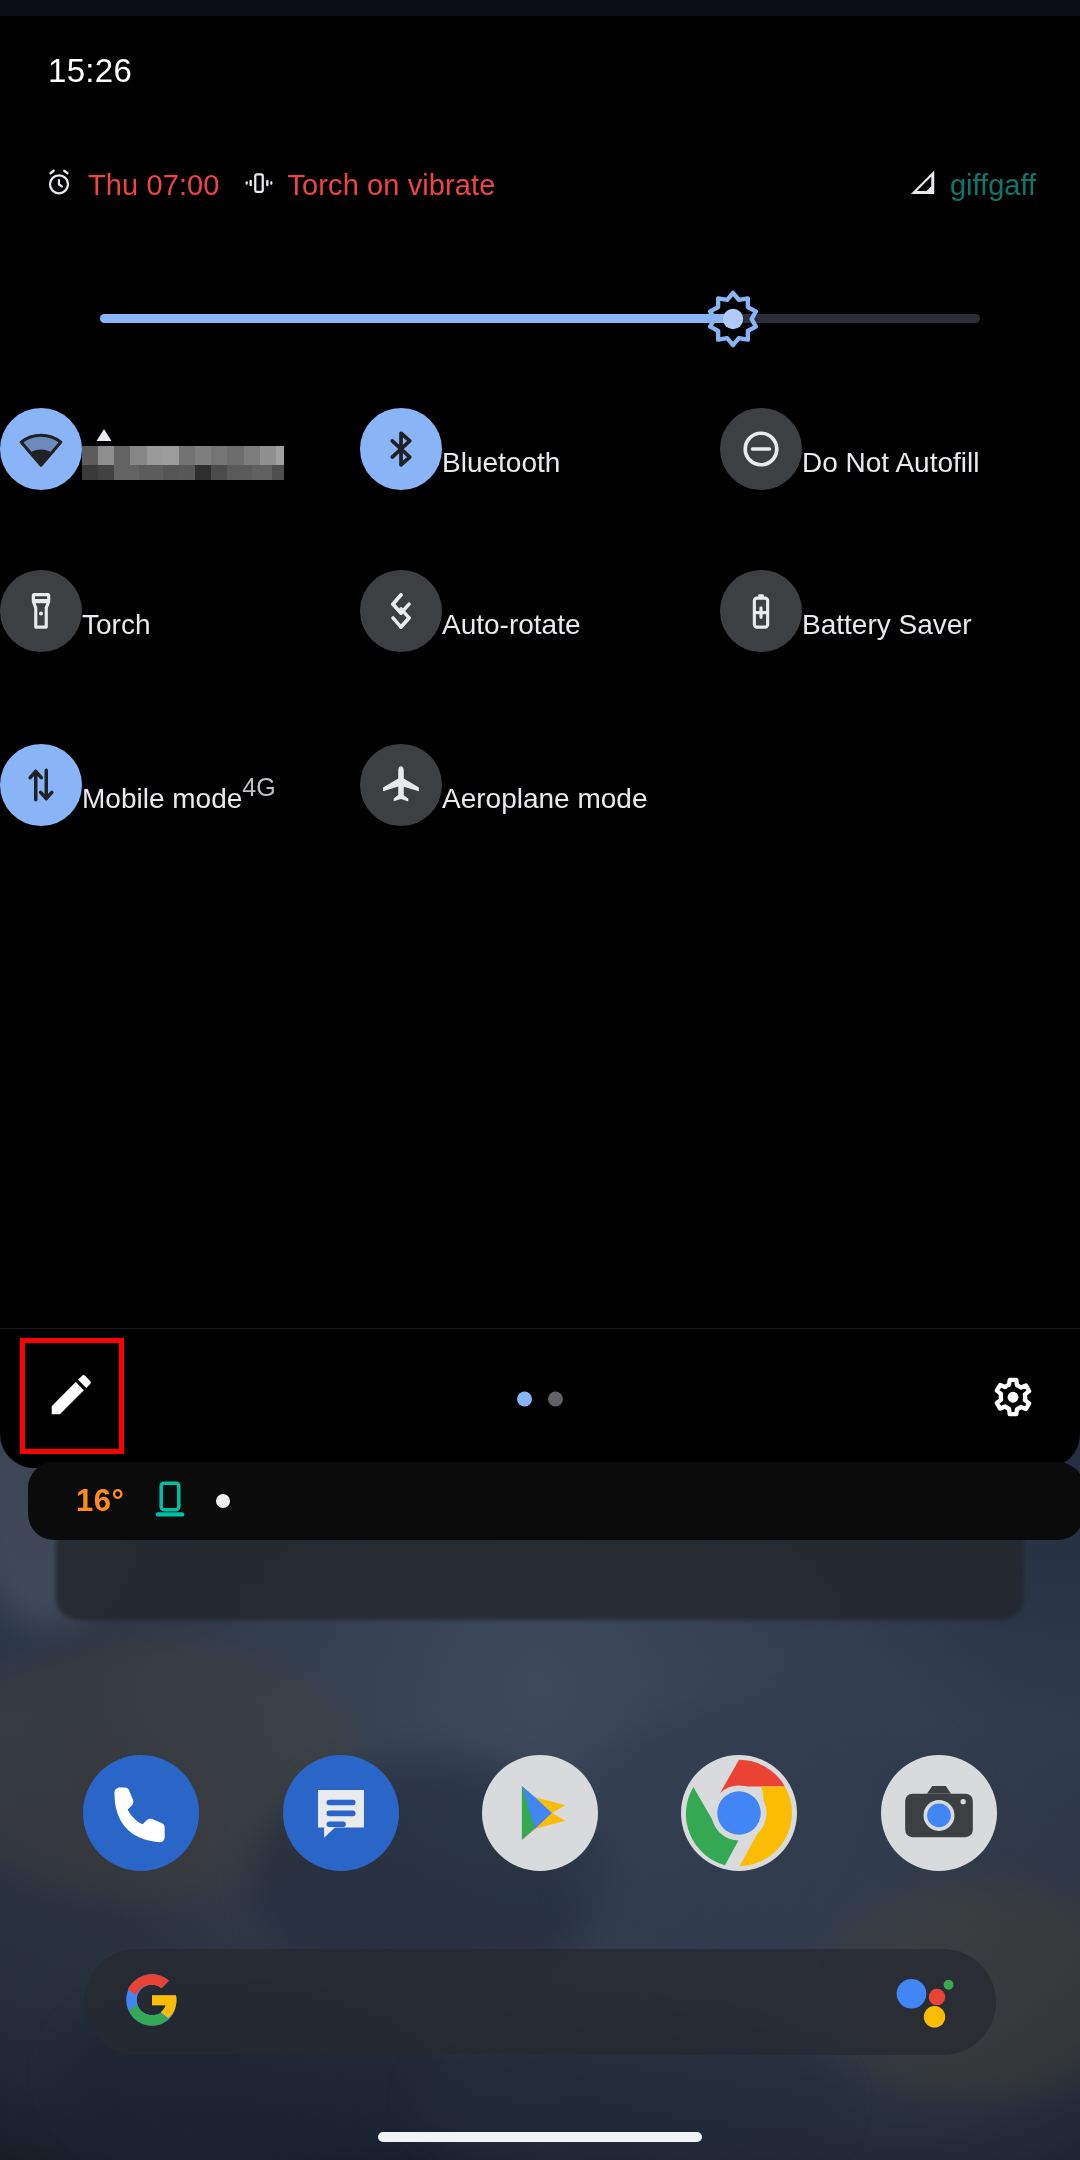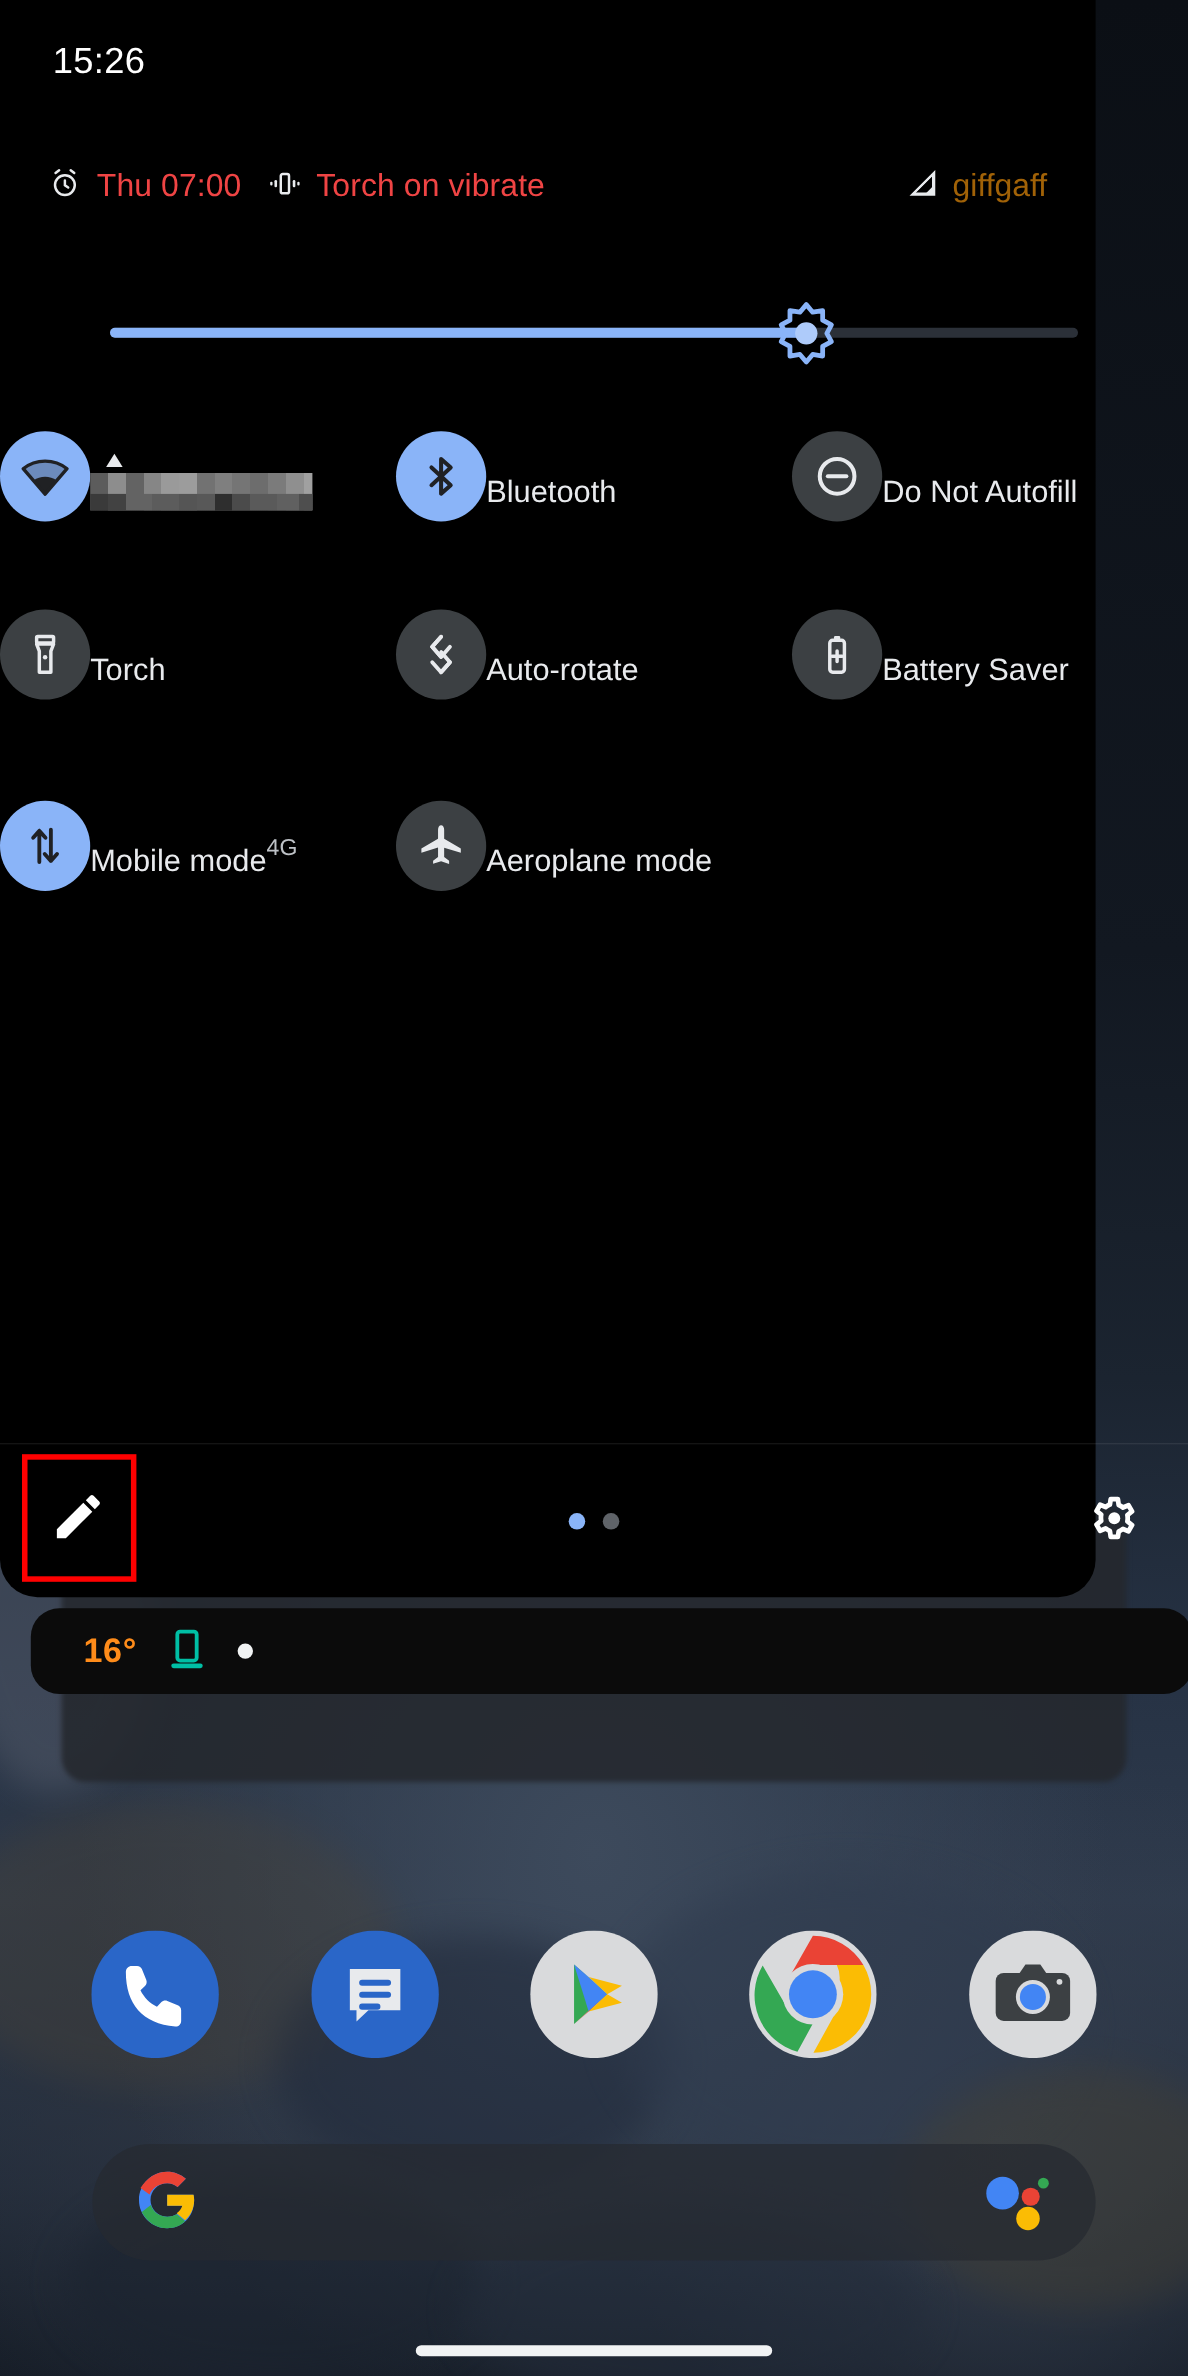--- a/index.html
+++ b/index.html
@@ -43,21 +43,21 @@
     position:absolute;
     left:40px;
     height:22px;
     border-radius:4px;
     background:rgba(210,216,224,.45);
   }
 
   
   #qs-panel {
     position:absolute;
-    left:0; top:0; width:996px; height:1452px;
+    left:0; top:16px; width:1080px; height:1452px;
     background:#000;
     border-bottom-left-radius:34px;
     border-bottom-right-radius:34px;
     z-index:5;
   }
 
   
   #status-bar {
     position:absolute; left:0; top:0; width:100%; height:112px;
   }
@@ -74,21 +74,21 @@
     position:absolute; left:44px; top:0;
     display:flex; align-items:center; gap:14px;
   }
   #header-left .txt {
     color:#ef4444; font-size:29px; letter-spacing:.1px;
   }
   #header-right {
     position:absolute; right:44px; top:0;
     display:flex; align-items:center; gap:13px;
   }
-  #header-right .txt { color:#a16207; font-size:29px; }
+  #header-right .txt { color:#0f766e; font-size:29px; }
 
   
   #brightness {
     position:absolute; left:100px; top:288px; width:880px; height:28px;
   }
   #bright-track-bg {
     position:absolute; left:0; top:10px; width:880px; height:9px;
     background:#2b3038; border-radius:5px;
   }
   #bright-track-fill {
@@ -111,21 +111,21 @@
     width:82px; height:82px; border-radius:50%;
     display:flex; align-items:center; justify-content:center;
     background:#3c4043;
   }
   .tile-circle.active { background:#8ab4f8; }
   .tile-label {
     margin-top:28px;
     color:#e8eaed; font-size:28px; text-align:center; line-height:1.12;
   }
   .tile-sub {
-    margin-top:4px; color:#bdc1c6; font-size:21px; text-align:center;
+    margin-top:4px; color:#bdc1c6; font-size:25px; text-align:center;
   }
   .expand-arrows {
     position:absolute; left:92px; top:50%;
     transform:translateY(-50%);
   }
   .redacted {
     margin-top:28px;
     width:202px; height:34px;
     background:
       linear-gradient(90deg,

